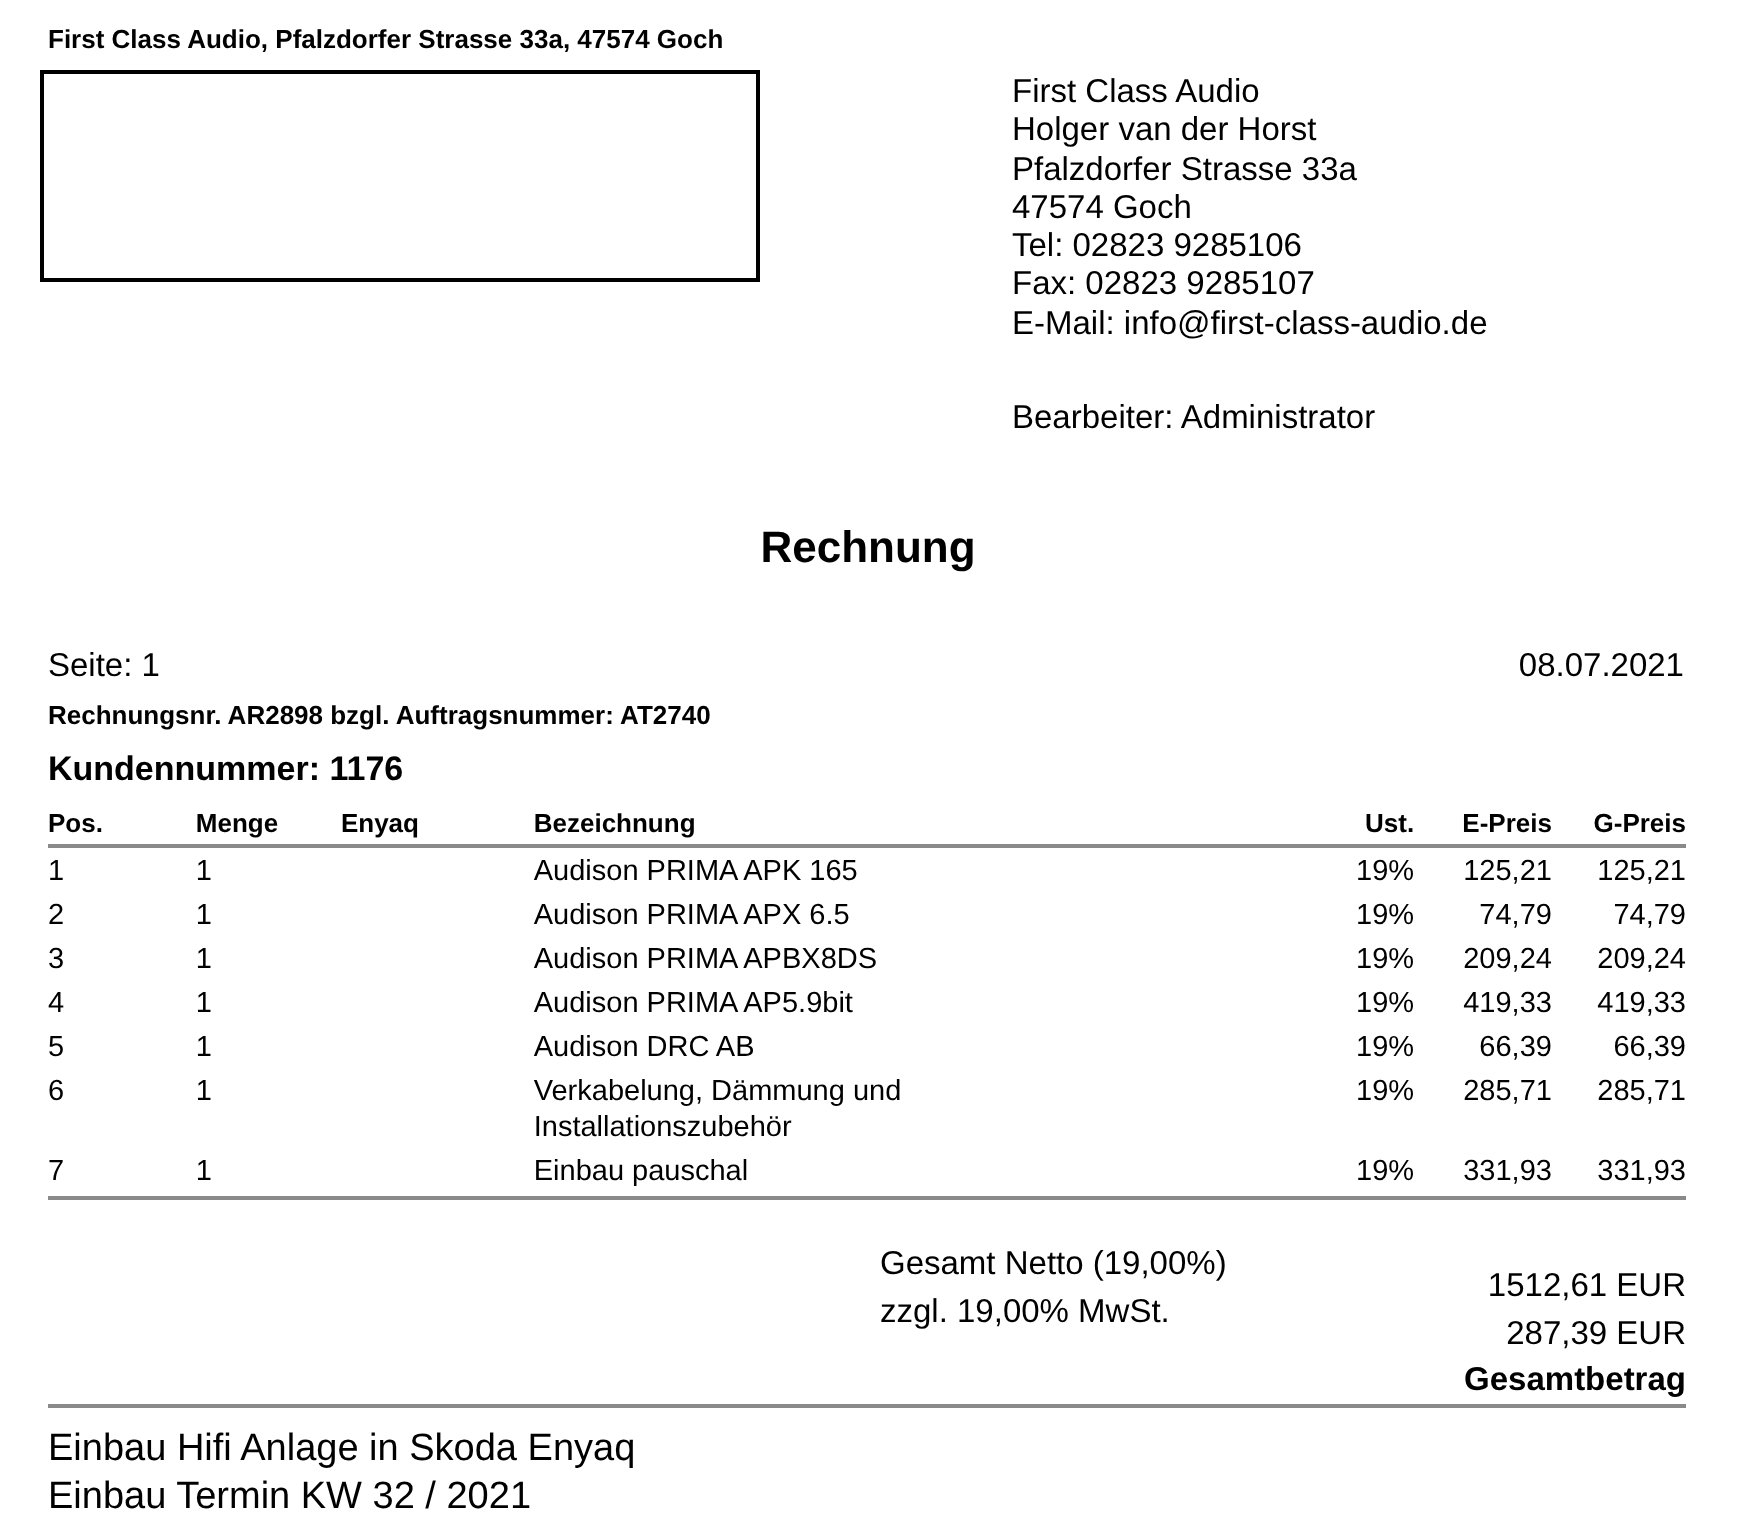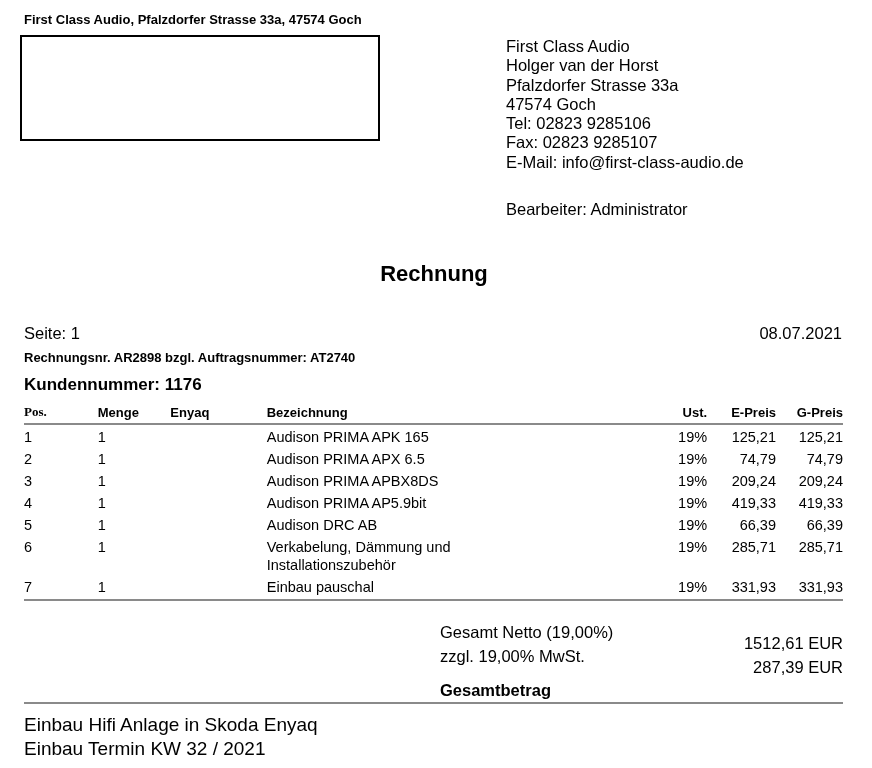--- a/index.html
+++ b/index.html
@@ -79,21 +79,21 @@
     .items-table td {
       padding: 3px 0 1px 0;
       vertical-align: top;
       line-height: 18px;
     }
     .items-table tr.last td {
       border-bottom: 2px solid #8a8a8a;
       padding-bottom: 3px;
     }
     .items-table .r { text-align: right; }
-    .col-pos { width: 76px; font-family: Liberation Serif, serif; }
+    .col-pos { width: 76px; }
     .col-qty { width: 74px; }
     .col-art { width: 99px; }
     .col-desc { width: 370px; }
     .col-vat { width: 83px; }
     .col-ep { width: 70px; }
     .col-gp { width: 68px; }
 
     .totals {
       left: 440px; top: 620px;
       width: 403px;
@@ -103,20 +103,21 @@
       justify-content: space-between;
       font-size: 16.5px;
       height: 24px;
       line-height: 24px;
     }
     .totals-row .t-label { text-align: right; }
     .totals-row .t-value { width: 150px; text-align: right; margin-top: 11px; }
     .totals-row.grand {
       font-weight: bold;
       margin-top: 10px;
+      flex-direction: column;
     }
     .totals-rule {
       left: 24px; top: 702px;
       width: 819px; height: 0;
       border-top: 2px solid #8a8a8a;
     }
     .notes {
       left: 24px; top: 713px;
       font-size: 19px;
       line-height: 24px;

